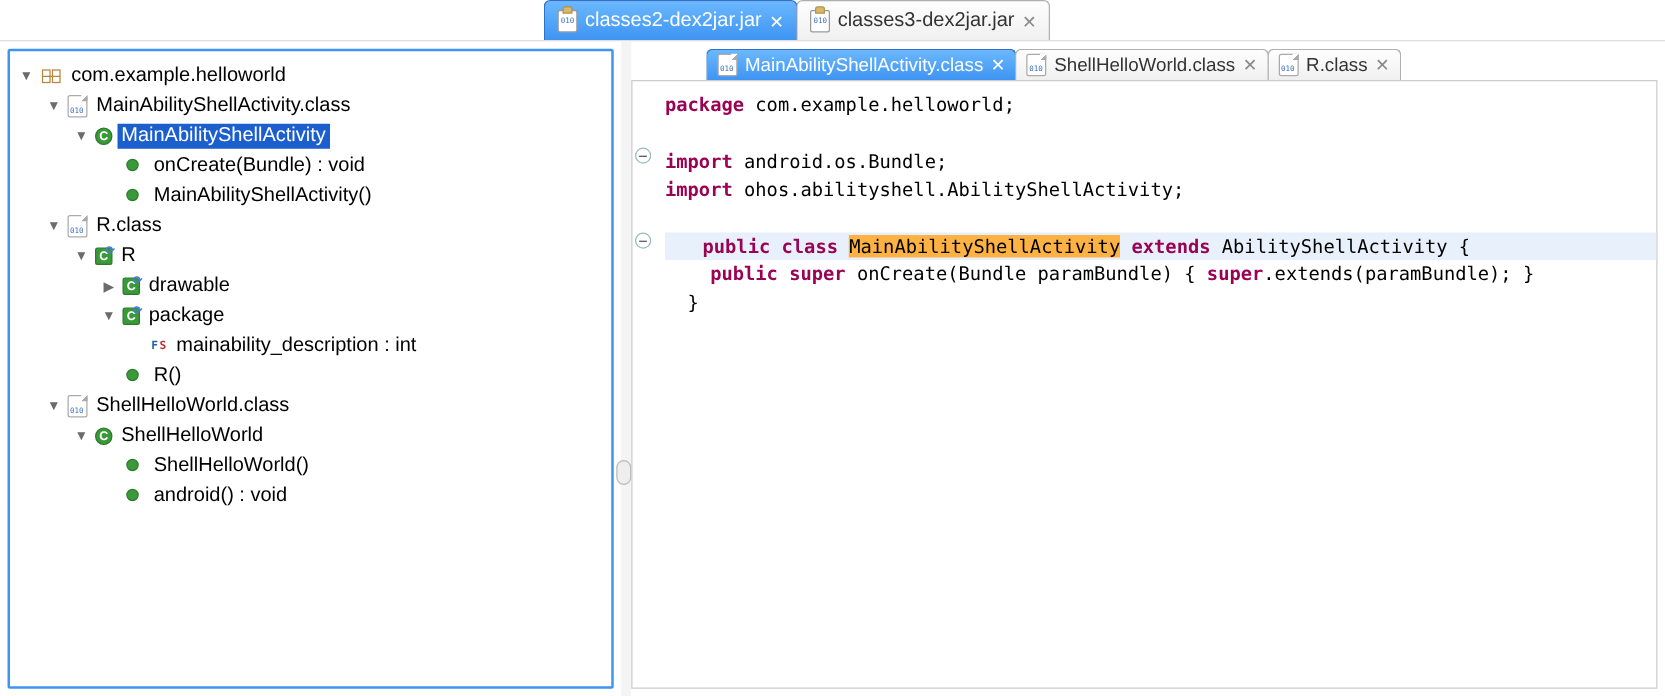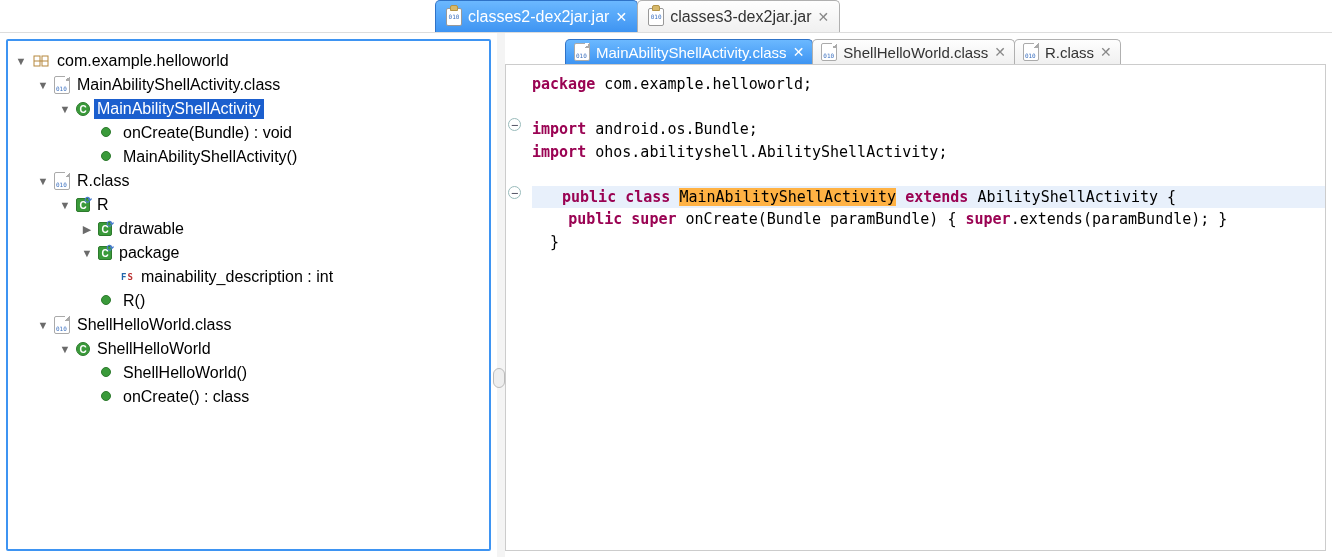--- a/index.html
+++ b/index.html
@@ -279,21 +279,21 @@
       <li class="tree-row">
         <span class="spacer i3"></span>
         <span class="toggle" style="visibility:hidden">▼</span>
         <span class="ticon"><span class="m-icon"></span></span>
         <span class="label">ShellHelloWorld()</span>
       </li>
       <li class="tree-row">
         <span class="spacer i3"></span>
         <span class="toggle" style="visibility:hidden">▼</span>
         <span class="ticon"><span class="m-icon"></span></span>
-        <span class="label">onCreate() : class</span>
+        <span class="label">android() : void</span>
       </li>
     </ul>
   </div>
 
   <div class="divider">
     <div class="divider-handle"></div>
   </div>
 
   <div class="right">
     <div class="editor-tabs">

